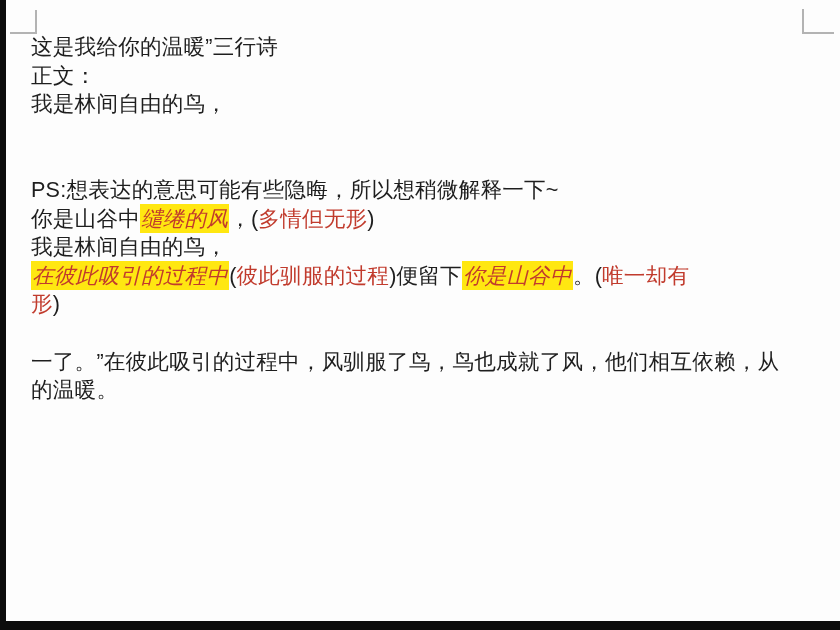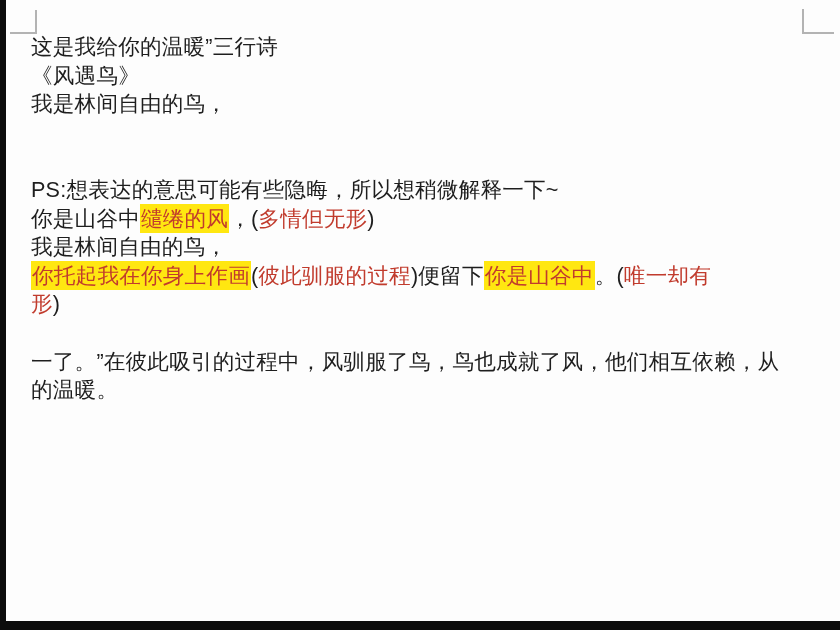--- a/index.html
+++ b/index.html
@@ -27,38 +27,38 @@
     border-left:2px solid var(--mark);border-bottom:2px solid var(--mark);
   }
   .doc{
     position:absolute;left:31px;top:33px;width:792px;
     font-size:21.6px;line-height:28.6px;color:var(--text);
     letter-spacing:0.2px;
   }
   .line{white-space:nowrap;height:28.6px;}
   .seg-normal{color:var(--text);}
   .seg-red{color:var(--red);}
-  .seg-highlight-red{color:var(--red);background:var(--hl);padding:2px 1px;}
+  .seg-highlight-red{color:var(--red);background:var(--hl);padding:2px 1px;font-style:italic;}
 </style>
 </head>
 <body>
 
 <div class="frame-left"></div>
 <div class="frame-bottom"></div>
 
 <div class="crop-tl"></div>
 <div class="crop-tr"></div>
 
 <div class="doc">
     <div class="line"><span class="seg-normal">这是我给你的温暖”三行诗</span></div>
-    <div class="line"><span class="seg-normal">《风遇鸟》</span></div>
+    <div class="line"><span class="seg-normal">正文：</span></div>
     <div class="line"><span class="seg-normal">我是林间自由的鸟，</span></div>
     <div class="line"></div>
     <div class="line"></div>
     <div class="line"><span class="seg-normal">PS:想表达的意思可能有些隐晦，所以想稍微解释一下~</span></div>
     <div class="line"><span class="seg-normal">你是山谷中</span><span class="seg-highlight-red">缱绻的风</span><span class="seg-normal">，(</span><span class="seg-red">多情但无形</span><span class="seg-normal">)</span></div>
     <div class="line"><span class="seg-normal">我是林间自由的鸟，</span></div>
-    <div class="line"><span class="seg-highlight-red">你托起我在你身上作画</span><span class="seg-normal">(</span><span class="seg-red">彼此驯服的过程</span><span class="seg-normal">)便留下</span><span class="seg-highlight-red">你是山谷中</span><span class="seg-normal">。(</span><span class="seg-red">唯一却有</span></div>
+    <div class="line"><span class="seg-highlight-red">在彼此吸引的过程中</span><span class="seg-normal">(</span><span class="seg-red">彼此驯服的过程</span><span class="seg-normal">)便留下</span><span class="seg-highlight-red">你是山谷中</span><span class="seg-normal">。(</span><span class="seg-red">唯一却有</span></div>
     <div class="line"><span class="seg-red">形</span><span class="seg-normal">)</span></div>
     <div class="line"></div>
     <div class="line"><span class="seg-normal">一了。”在彼此吸引的过程中，风驯服了鸟，鸟也成就了风，他们相互依赖，从</span></div>
     <div class="line"><span class="seg-normal">的温暖。</span></div>
   </div>
 
 </body></html>

